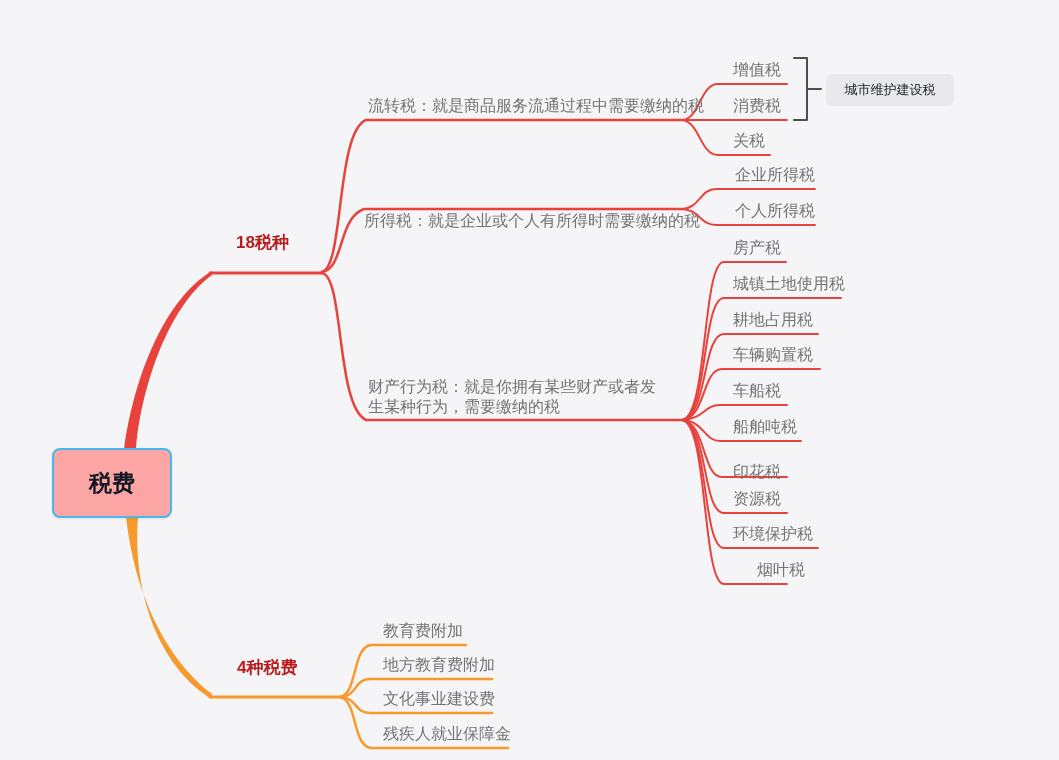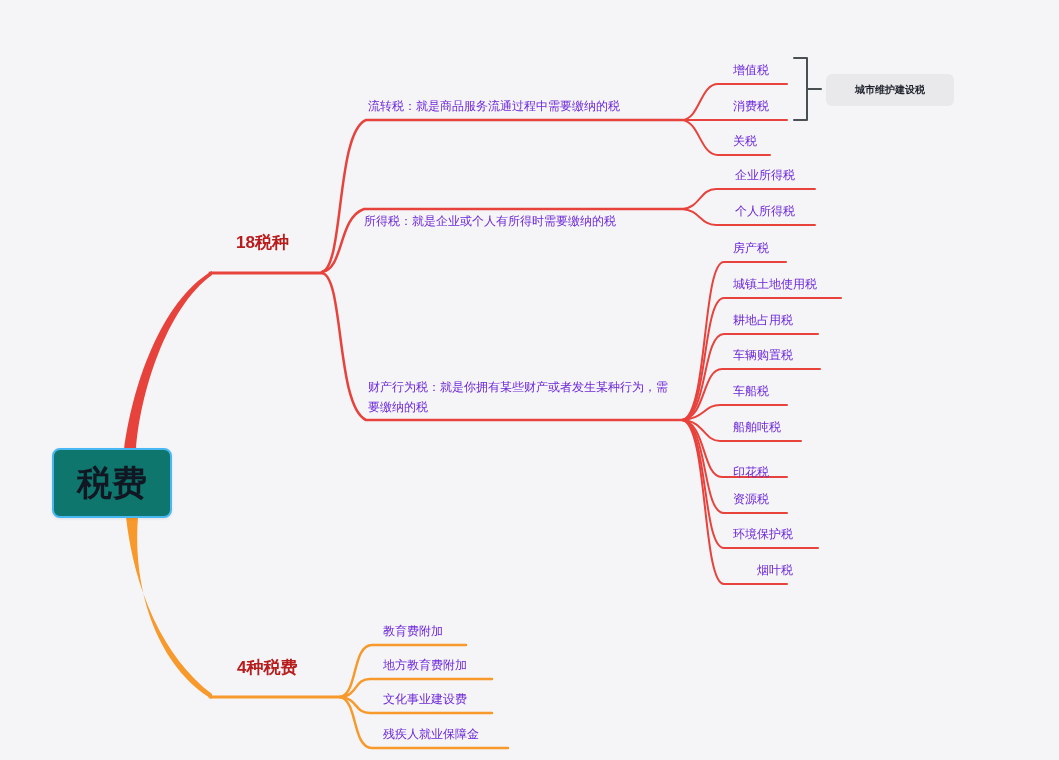--- a/index.html
+++ b/index.html
@@ -6,45 +6,45 @@
   body{font-family:"Liberation Sans","DejaVu Sans",sans-serif;}
   .stage{
     position:relative;
     width:1059px;height:760px;
     background:#f5f5f7;
     overflow:hidden;
   }
   svg.connectors{position:absolute;left:0;top:0;width:1059px;height:760px;}
   .lbl{
     position:absolute;
-    color:#6d28d9;
-    font-size:12px;
+    color:#737373;
+    font-size:16px;
     line-height:18px;
     white-space:nowrap;
     cursor:default;
   }
   .lbl.wrap{white-space:normal;line-height:20px;}
   .lbl.bold{font-weight:bold;font-size:17px;color:#b91c1c;}
   .root-node{
     position:absolute;
     left:52px;top:448px;width:116px;height:66px;
-    background:#0f766e;
+    background:#fca5a5;
     border:2px solid #47b8f2;
     border-radius:8px;
     display:flex;align-items:center;justify-content:center;
-    font-size:35px;font-weight:bold;color:#111722;
+    font-size:23px;font-weight:bold;color:#111722;
     box-shadow:0 1px 3px rgba(0,0,0,0.08);
   }
   .callout-node{
     position:absolute;
     left:826px;top:74px;width:128px;height:32px;
     background:#e9e9eb;
     border-radius:6px;
     display:flex;align-items:center;justify-content:center;
-    font-size:10px;font-weight:bold;color:#20242e;
+    font-size:13px;font-weight:normal;color:#20242e;
   }
 </style>
 </head>
 <body>
 
 <div class="stage" style="background: rgb(245, 245, 247);">
 
   <svg class="connectors" viewBox="0 0 1059 760">
 
     <g fill="none" stroke-linecap="round" stroke-linejoin="round">

